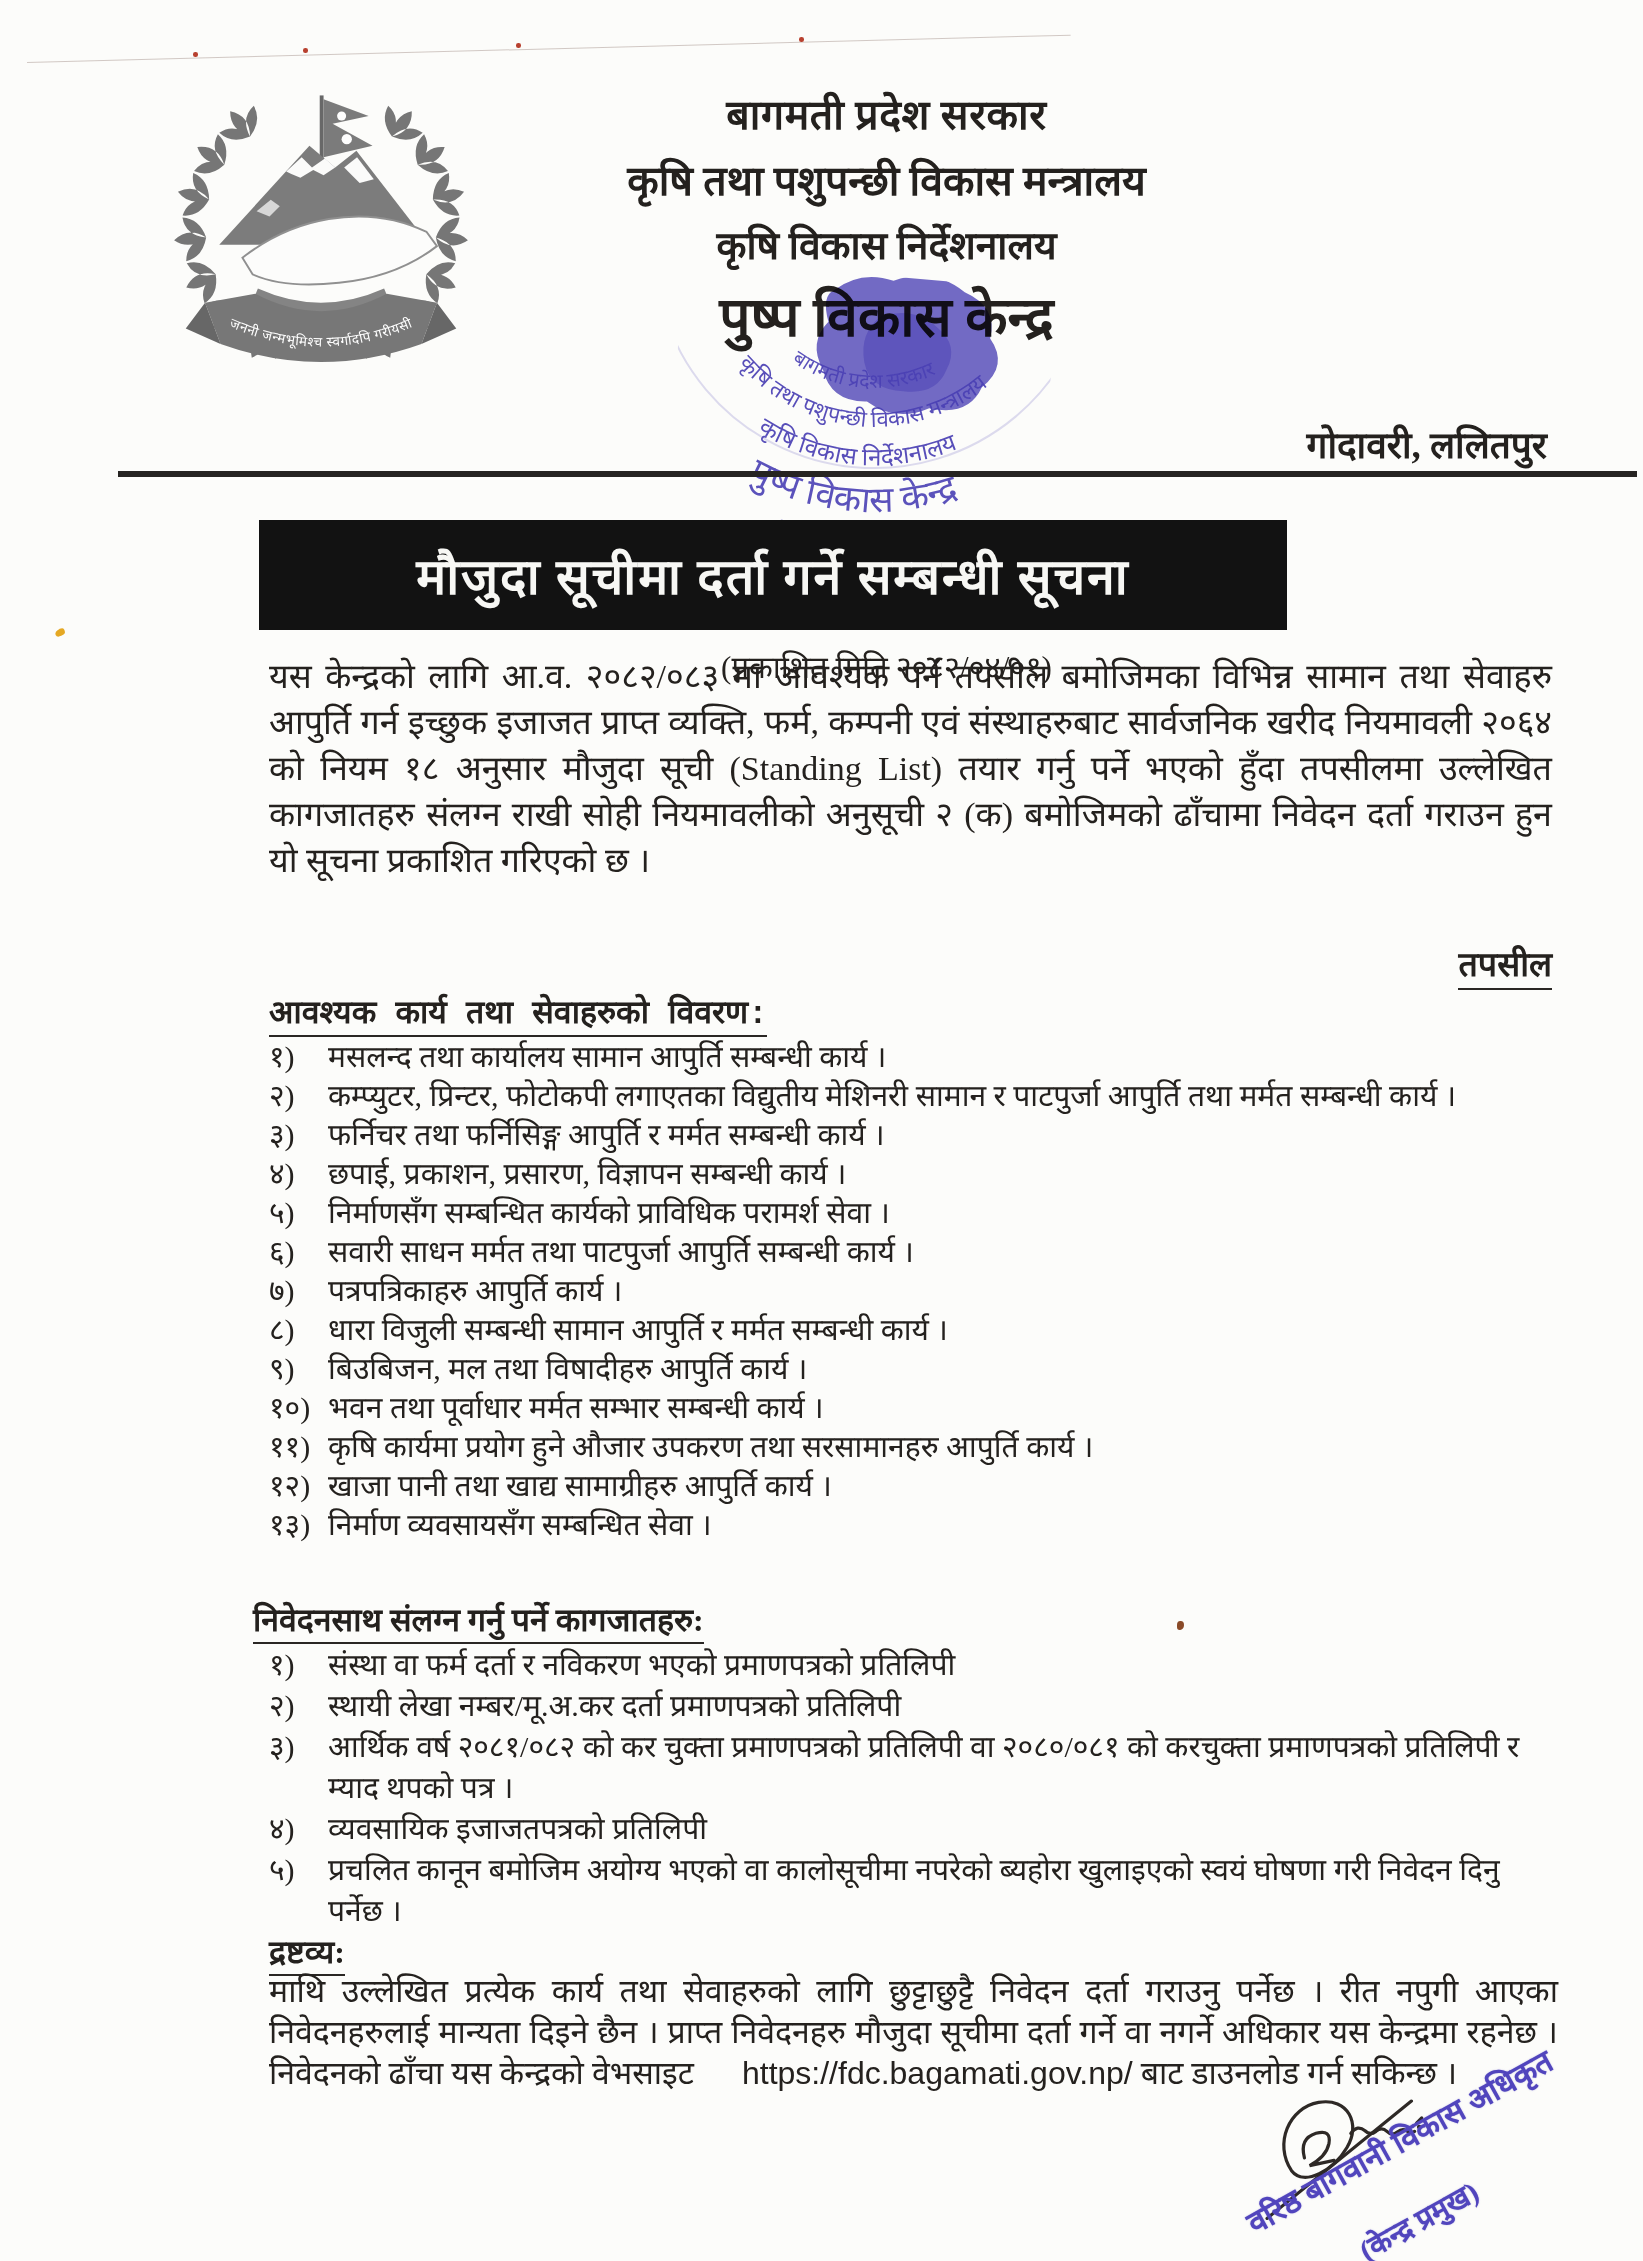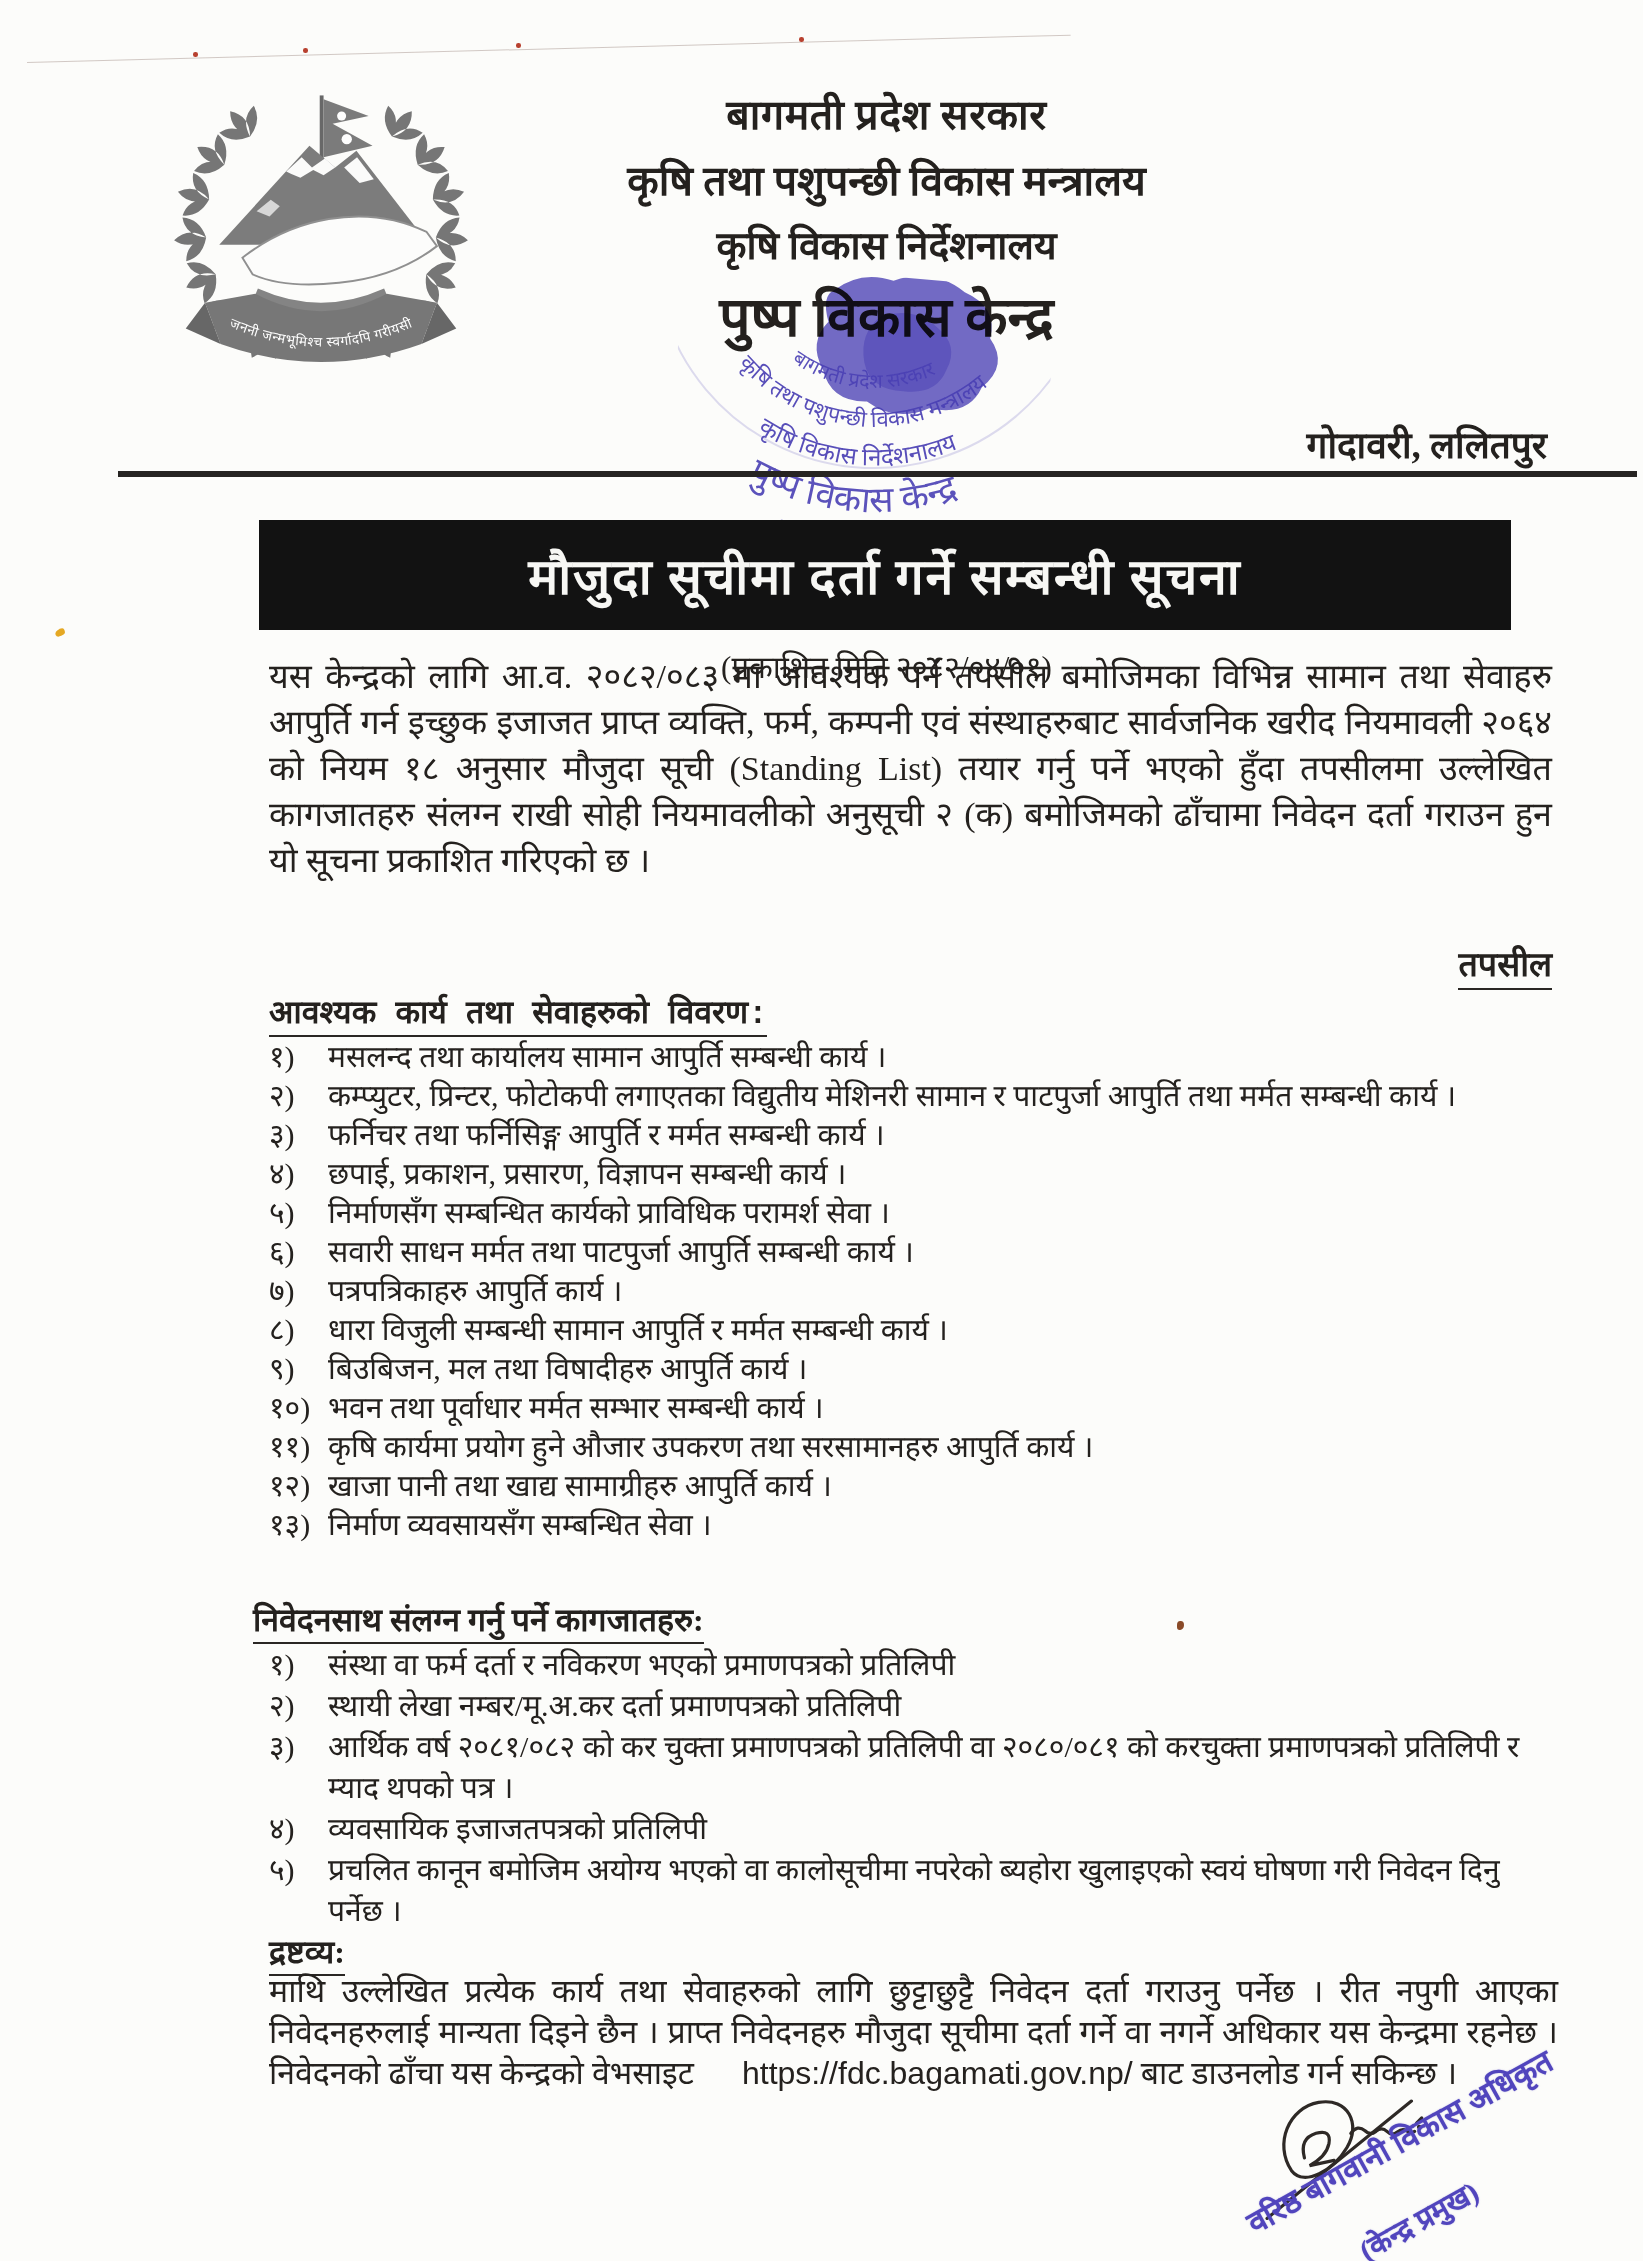--- a/index.html
+++ b/index.html
@@ -24,21 +24,21 @@
   .h1{font-size:41px;letter-spacing:0.6px;}
   .h2{font-size:41px;}
   .h3{font-size:39px;}
   .h4{font-size:55px;margin-top:9px;}
   .location{top:418px;left:1244px;width:303px;text-align:right;font-size:37px;font-weight:700;}
   .rule{top:471px;left:118px;width:1519px;height:5.8px;background:#262422;}
   
   .head-stamp{left:667px;top:274px;width:374px;height:413px;mix-blend-mode:multiply;transform:rotate(5deg);}
   .head-stamp text{font-family:"Liberation Serif","DejaVu Serif",serif;}
   
-  .banner{top:520px;left:259px;width:1252px;height:110px;background:#121212;
+  .banner{top:520px;left:259px;width:1028px;height:110px;background:#121212;
     display:flex;align-items:center;justify-content:center;}
   .banner span{color:#f7f7f4;font-size:50px;font-weight:700;letter-spacing:1.9px;}
   .published{top:645px;left:477px;width:819px;text-align:center;font-size:31px;}
   
   .intro{top:654px;left:269px;width:1283px;font-size:34px;line-height:46px;text-align:justify;}
   .tapsil-wrap{top:940px;left:269px;width:1283px;text-align:right;}
   .u{display:inline-block;border-bottom:2.6px solid #2a2724;padding-bottom:1.9px;}
   .sec-h{font-size:32px;font-weight:700;}
   .tapsil{font-size:34px;font-weight:700;}
   .works-h{top:989px;left:269px;font-family:Liberation Mono, monospace;}

